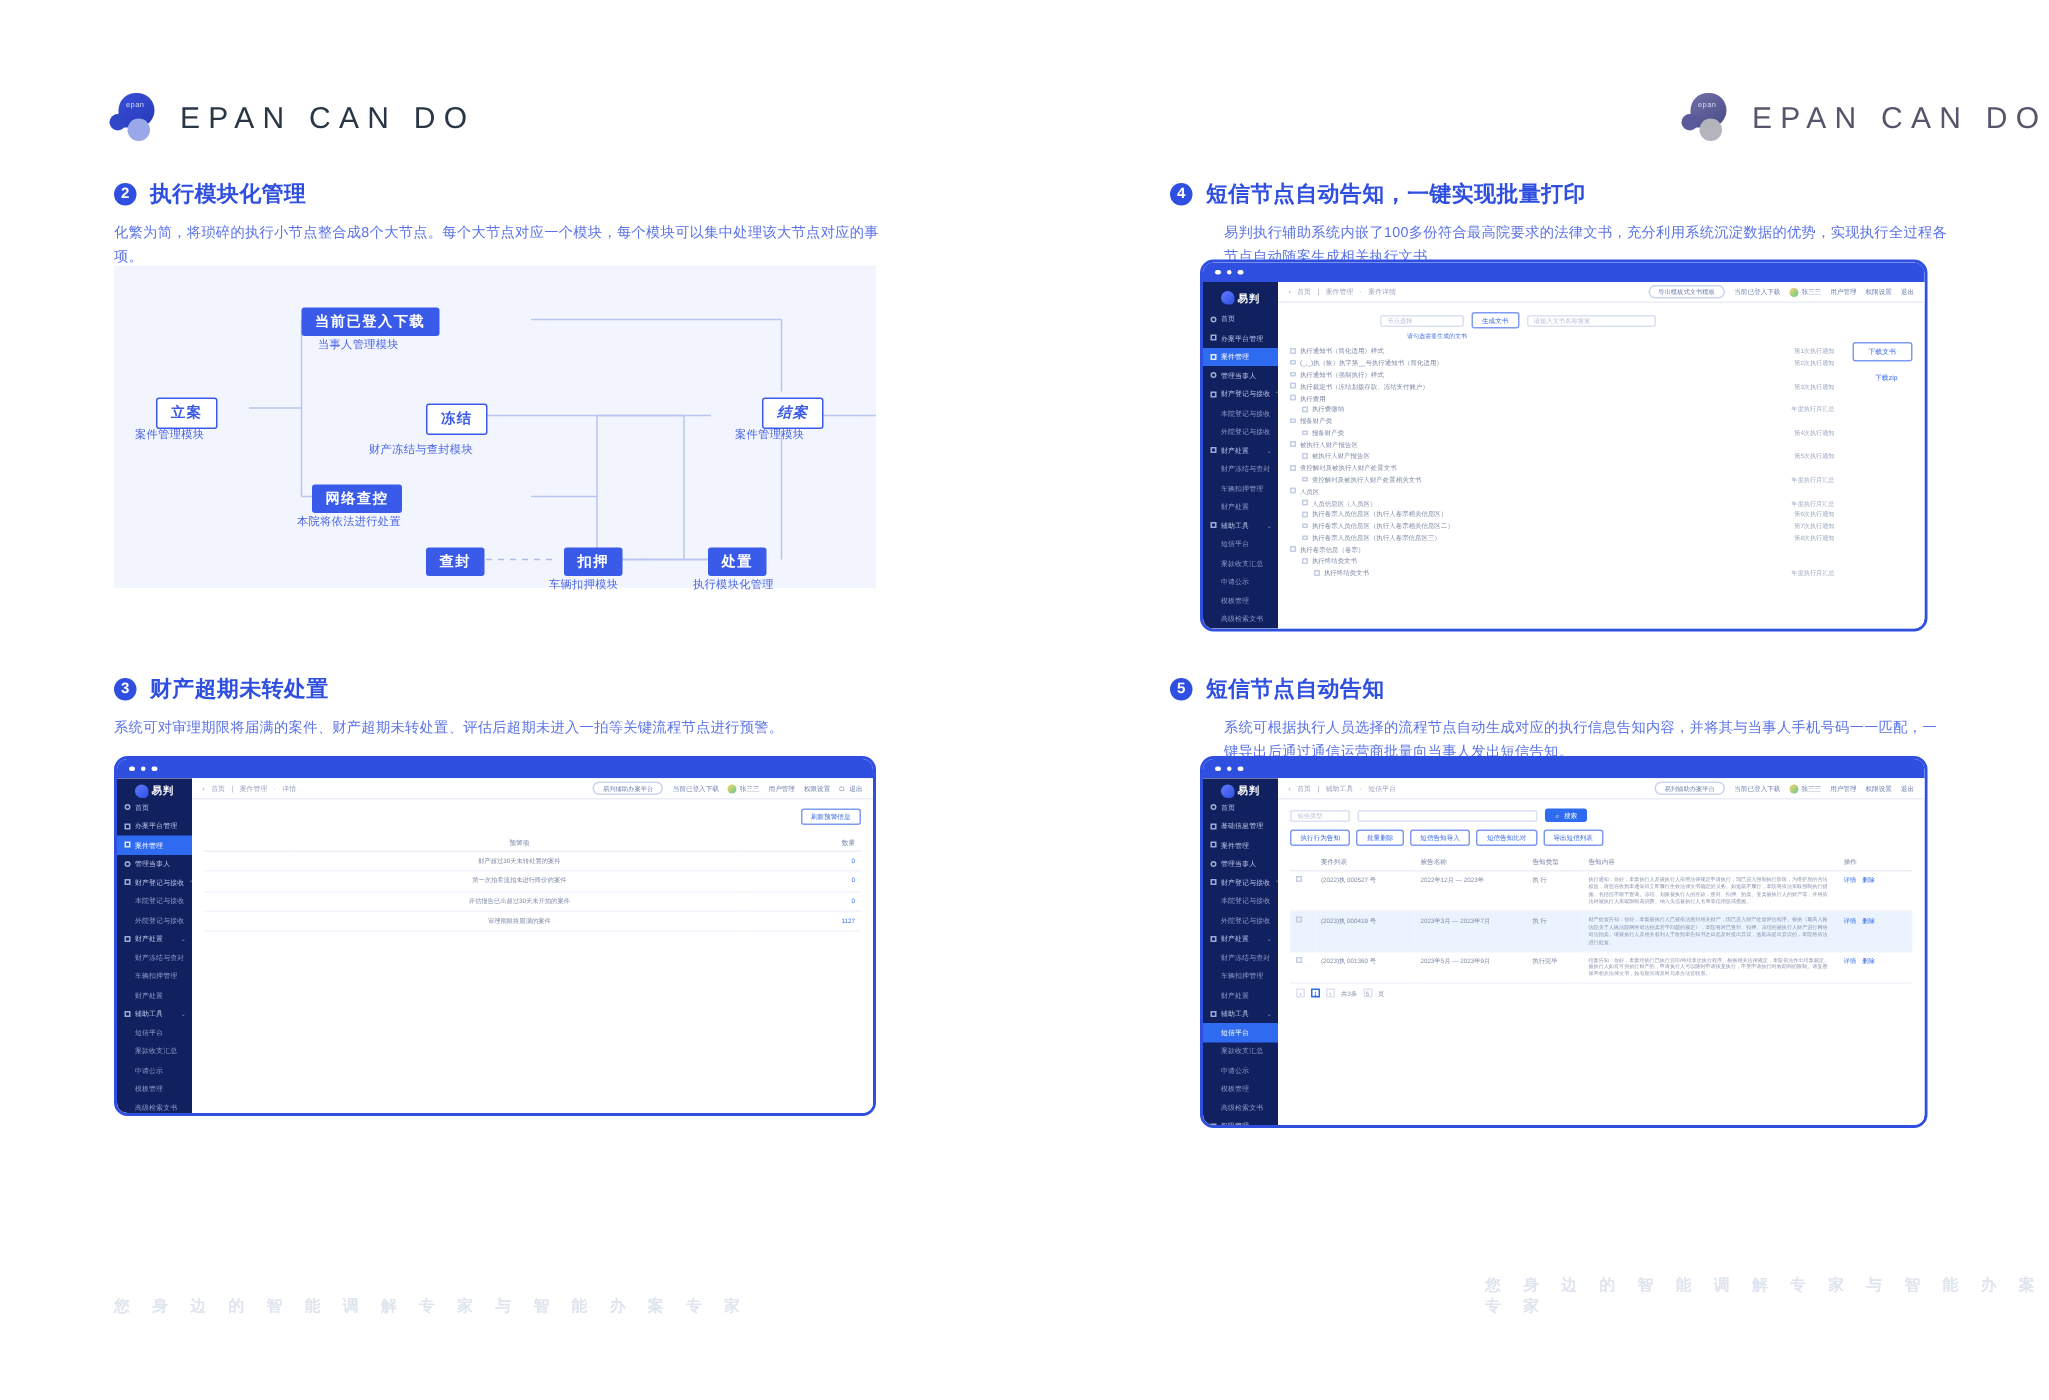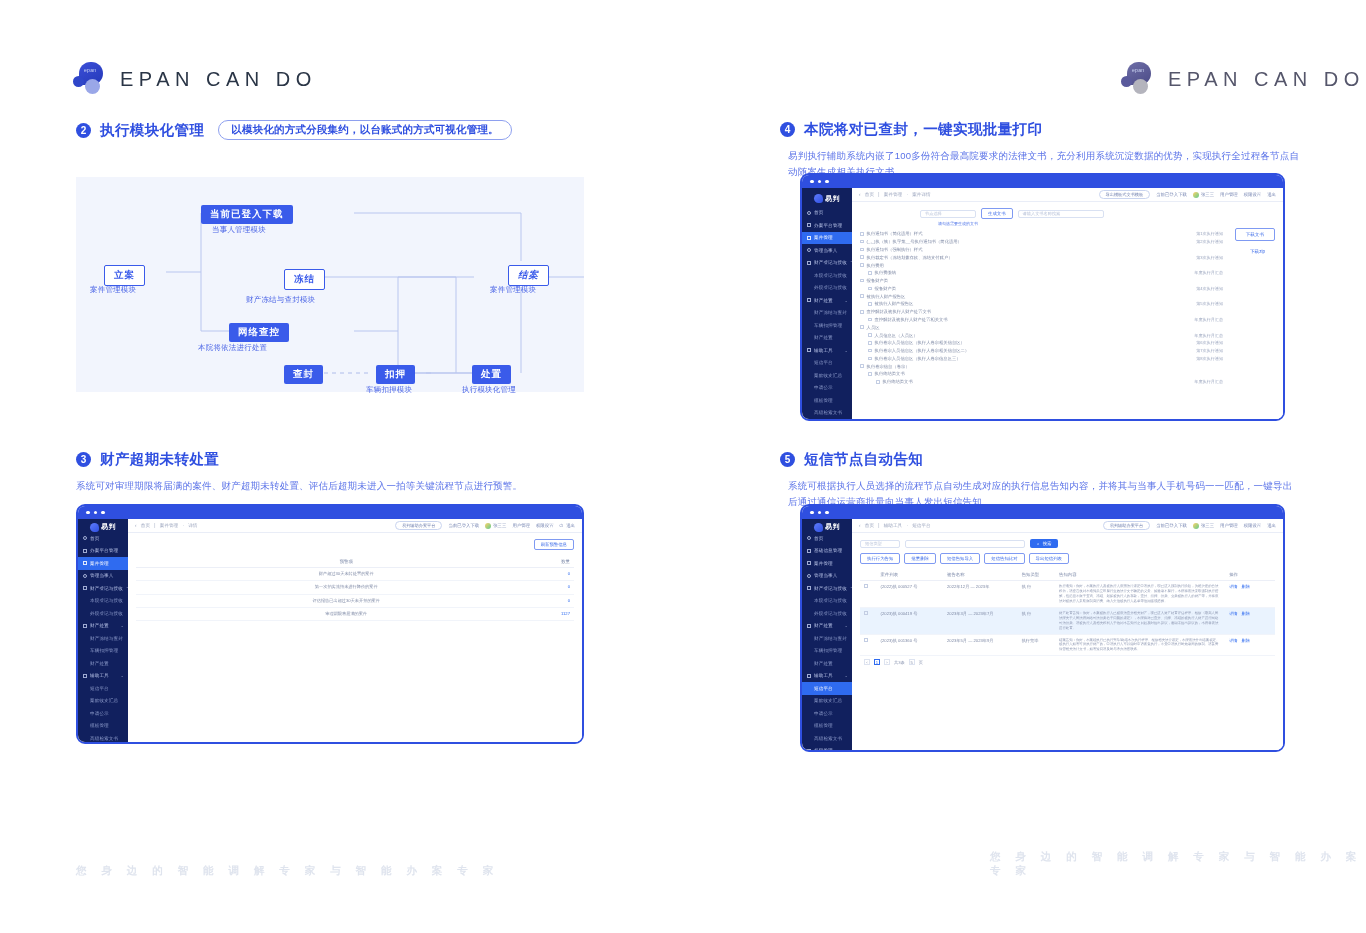--- a/index.html
+++ b/index.html
@@ -53,21 +53,21 @@
     font-size:14.5px; font-weight:700; color:#2f4fe0; letter-spacing:.4px;
   }
   .sec-pill {
     border:1px solid #8ea0ef; border-radius:11px; padding:2px 12px;
     font-size:10.5px; color:#2f4fe0; font-weight:700; letter-spacing:.2px; margin-left:5px;
   }
   .sec-desc {
     margin-top:9px; font-size:9.5px; color:#5b73e8; line-height:1.65; letter-spacing:.2px;
     font-weight:400;
   }
-  .sec-desc.indent { margin-left:8px; }
+  .sec-desc.indent { margin-left:36px; }
 
   
   .diagram-panel {
     position:absolute; left:76px; top:177px; width:508px; height:215px;
     background:#f2f5fd;
   }
   .node {
     position:absolute; background:#3a5bea; color:#fff; font-size:9.5px; font-weight:700;
     padding:3px 9px; border-radius:2px; letter-spacing:1px; white-space:nowrap;
     text-align:center;
@@ -206,22 +206,22 @@
       <div class="dot-lg"></div>
       <div class="dot-sm"></div>
     </div>
     <div class="brand-text">EPAN CAN DO</div>
   </div>
 
   <div class="section" style="left:76px; top:120px; width:520px;">
     <div class="sec-head">
       <span class="num-badge">2</span>
       <span class="sec-title">执行模块化管理</span>
-      <span class="sec-pill">以模块化的方式分段集约，以台账式的方式可视化管理。</span>
     </div>
+    <div class="sec-desc">化繁为简，将琐碎的执行小节点整合成8个大节点。每个大节点对应一个模块，每个模块可以集中处理该大节点对应的事项。</div>
   </div>
 
   <div class="diagram-panel">
     <svg viewBox="0 0 508 215">
       <g stroke="#b9c6ef" stroke-width="1" fill="none">
 
         <path d="M90 95 L125 95"></path>
         <path d="M125 36 L125 154"></path>
         <path d="M125 36 L188 36"></path>
         <path d="M125 154 L188 154"></path>
@@ -251,21 +251,21 @@
         <path d="M350 196 L398 196"></path>
       </g>
     </svg>
 
     <div class="node out" style="left:28px; top:88px;">立案</div>
     <div class="sub" style="left:14px; top:108px;">案件管理模块</div>
 
     <div class="node" style="left:125px; top:28px;">当前已登入下载</div>
     <div class="sub" style="left:136px; top:48px;">当事人管理模块</div>
 
-    <div class="node" style="left:132px; top:146px;margin-left:21px;">网络查控</div>
+    <div class="node" style="left:132px; top:146px;">网络查控</div>
     <div class="sub" style="left:122px; top:166px;">本院将依法进行处置</div>
 
     <div class="node out" style="left:208px; top:92px;">冻结</div>
     <div class="sub" style="left:170px; top:118px;">财产冻结与查封模块</div>
 
     <div class="node" style="left:208px; top:188px;">查封</div>
 
     <div class="node" style="left:300px; top:188px;">扣押</div>
     <div class="sub" style="left:290px; top:208px;">车辆扣押模块</div>
 
@@ -411,21 +411,21 @@
               </tbody>
           </table>
         </div>
       </div>
     </div>
   </div>
 
   <div class="section" style="left:780px; top:120px; width:520px;">
     <div class="sec-head">
       <span class="num-badge">4</span>
-      <span class="sec-title">本院将对已查封，一键实现批量打印</span>
+      <span class="sec-title">短信节点自动告知，一键实现批量打印</span>
     </div>
     <div class="sec-desc indent">易判执行辅助系统内嵌了100多份符合最高院要求的法律文书，充分利用系统沉淀数据的优势，实现执行全过程各节点自动随案生成相关执行文书。</div>
   </div>
 
   <div class="mock" style="left:800px; top:173px; width:485px; height:248px;">
     <div class="mock-bar">
         <i></i>
         <i></i>
         <i></i>
       </div>

